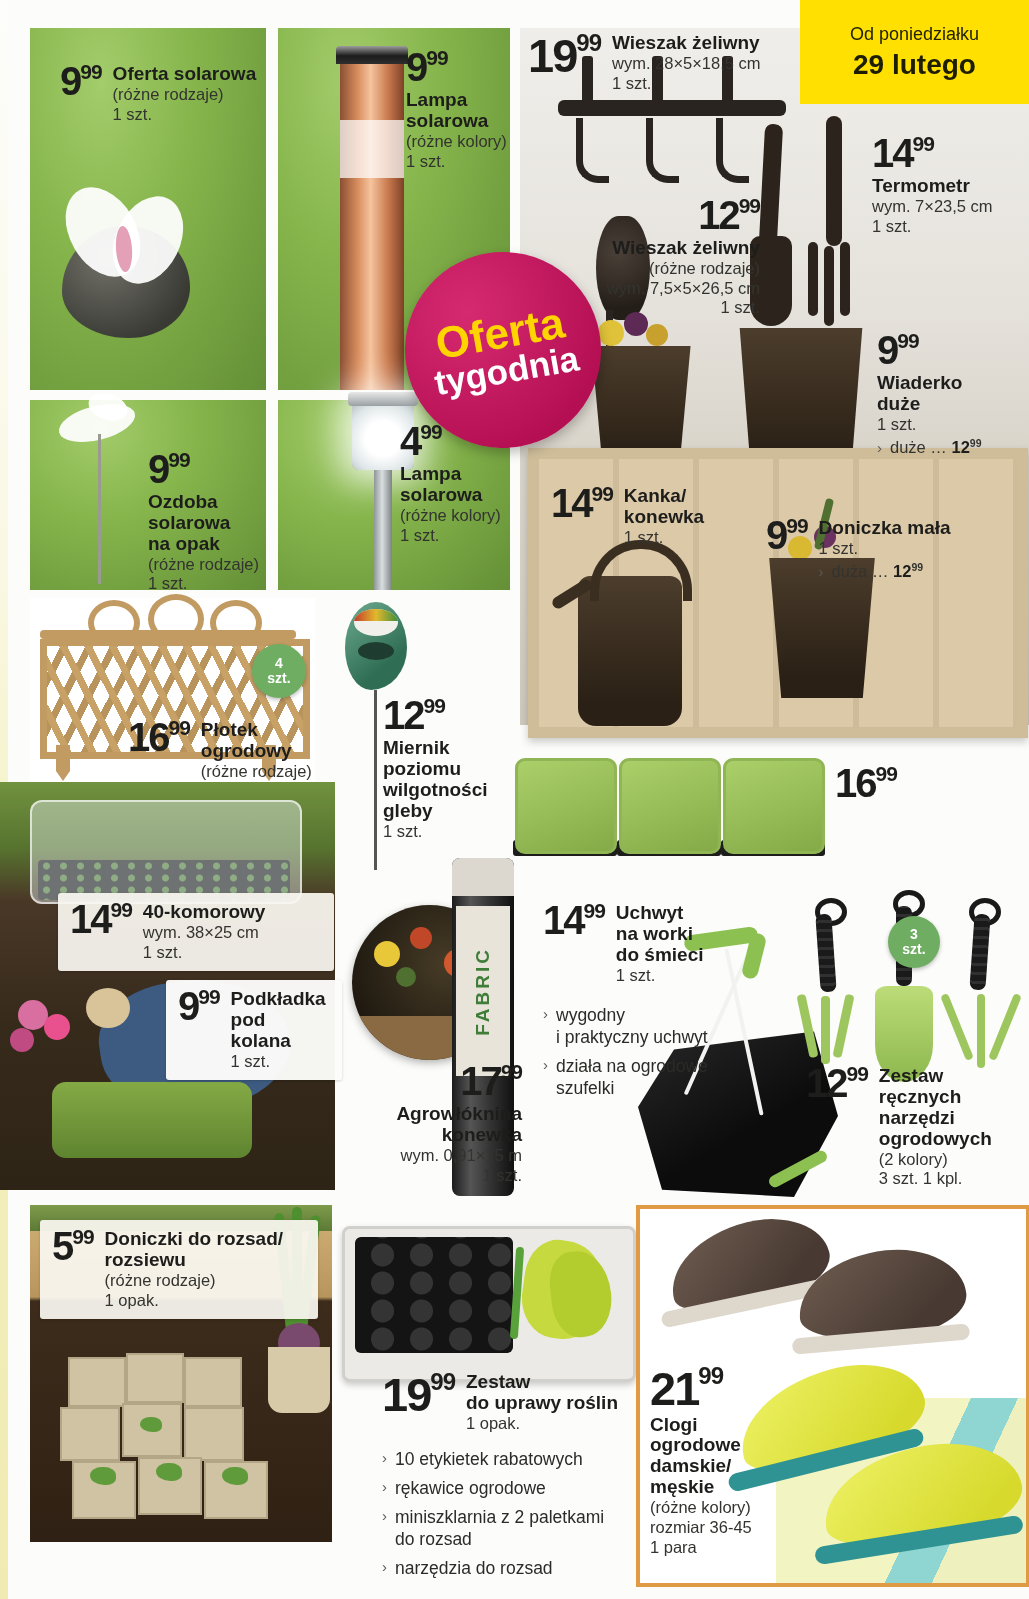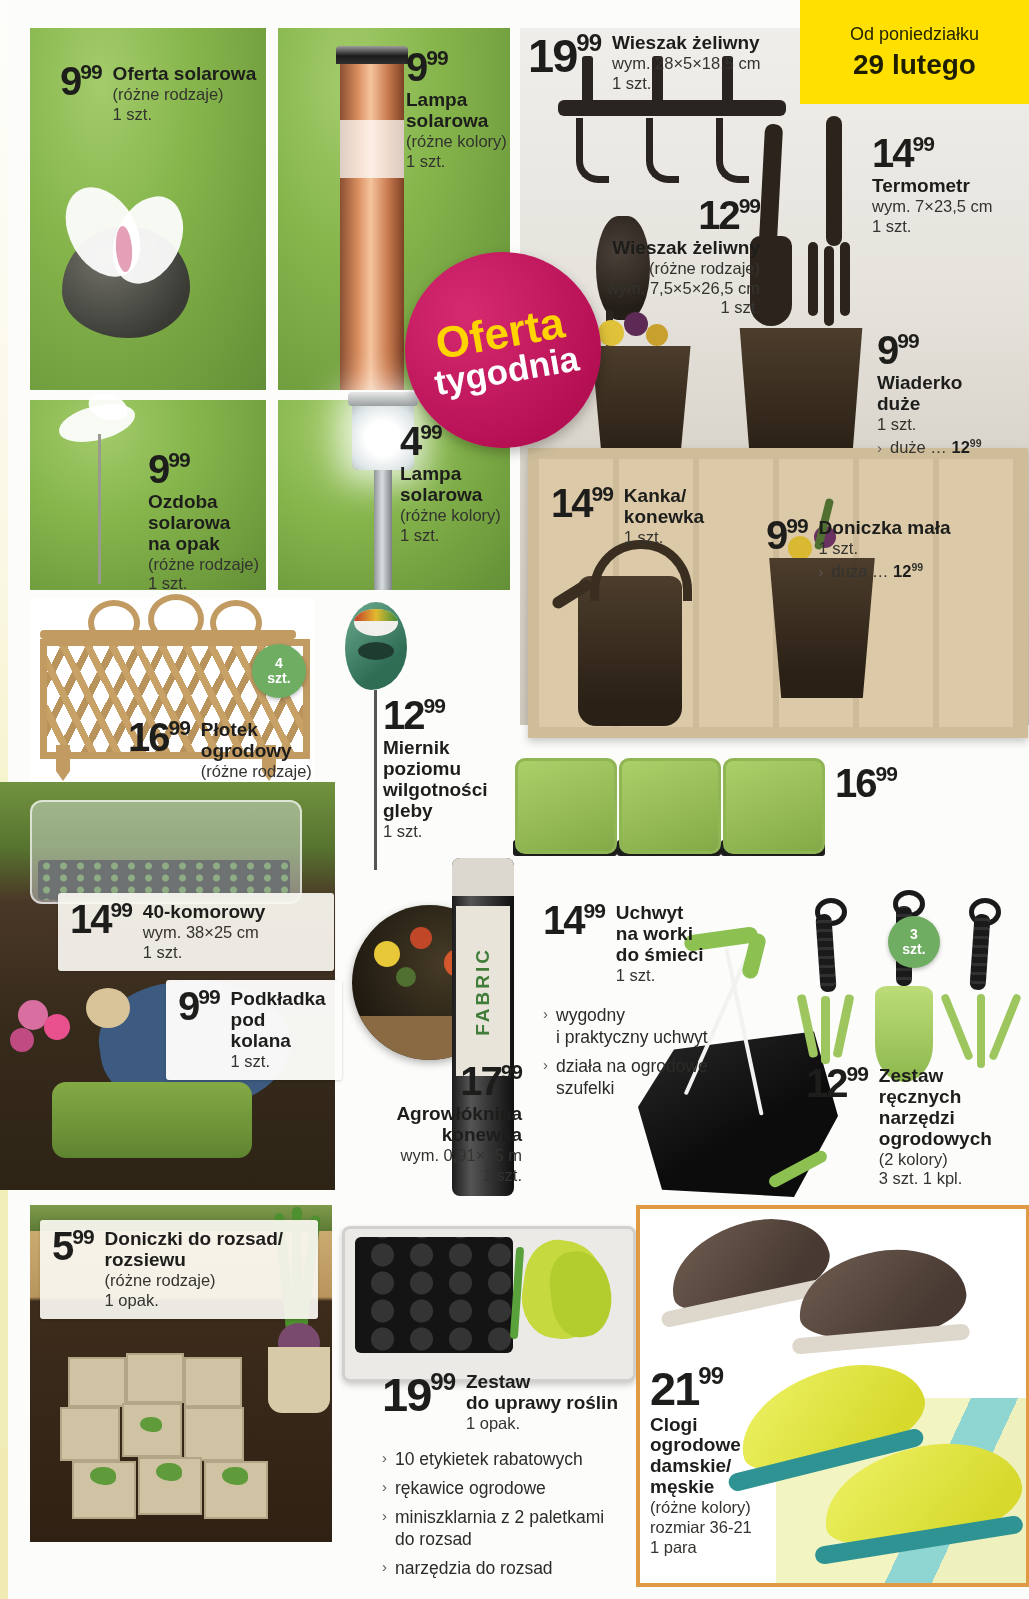--- a/index.html
+++ b/index.html
@@ -533,19 +533,19 @@
   </div>
 
   <div class="prod col" style="left:650px;top:1366px;">
     <div class="price xl"><span>21</span><sup>99</sup></div>
     <div class="txt">
       <div class="nm">Clogi</div>
       <div class="nm">ogrodowe</div>
       <div class="nm">damskie/</div>
       <div class="nm">męskie</div>
       <div class="dt">(różne kolory)</div>
-      <div class="dt">rozmiar 36-21</div>
+      <div class="dt">rozmiar 36-45</div>
       <div class="dt">1 para</div>
     </div>
   </div>
 
 
 </div>
 
 </body></html>

